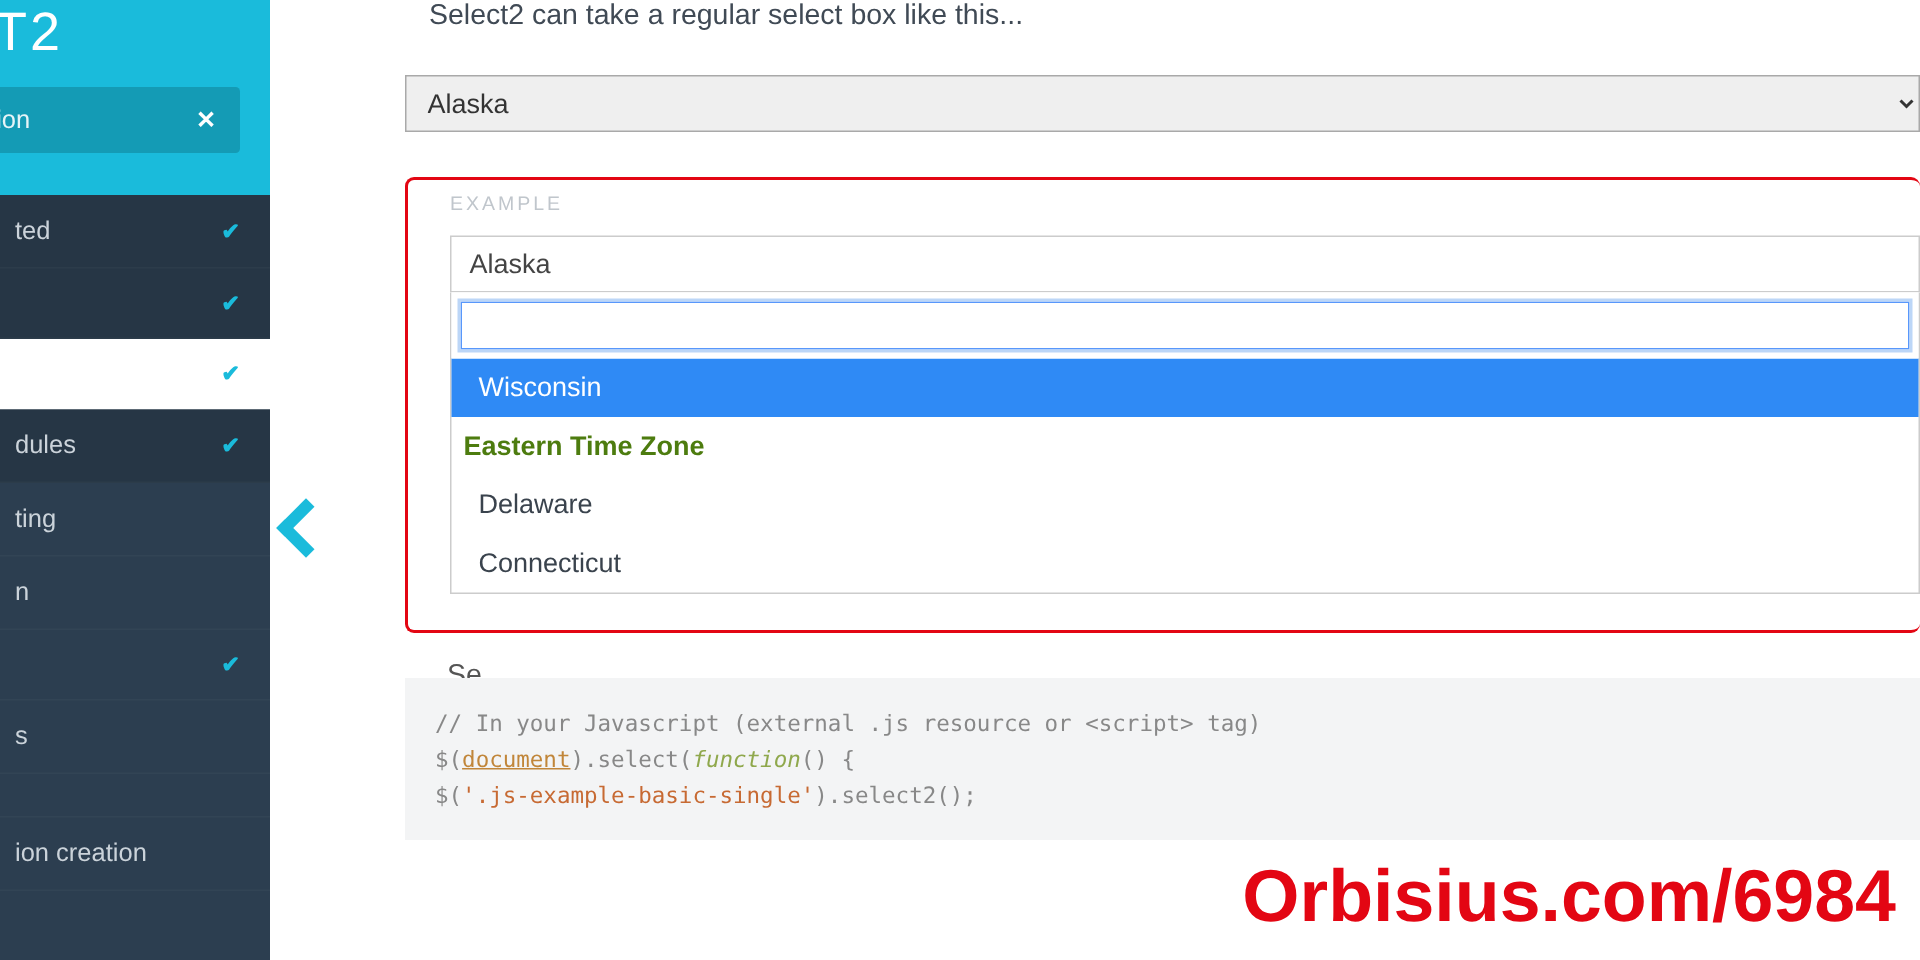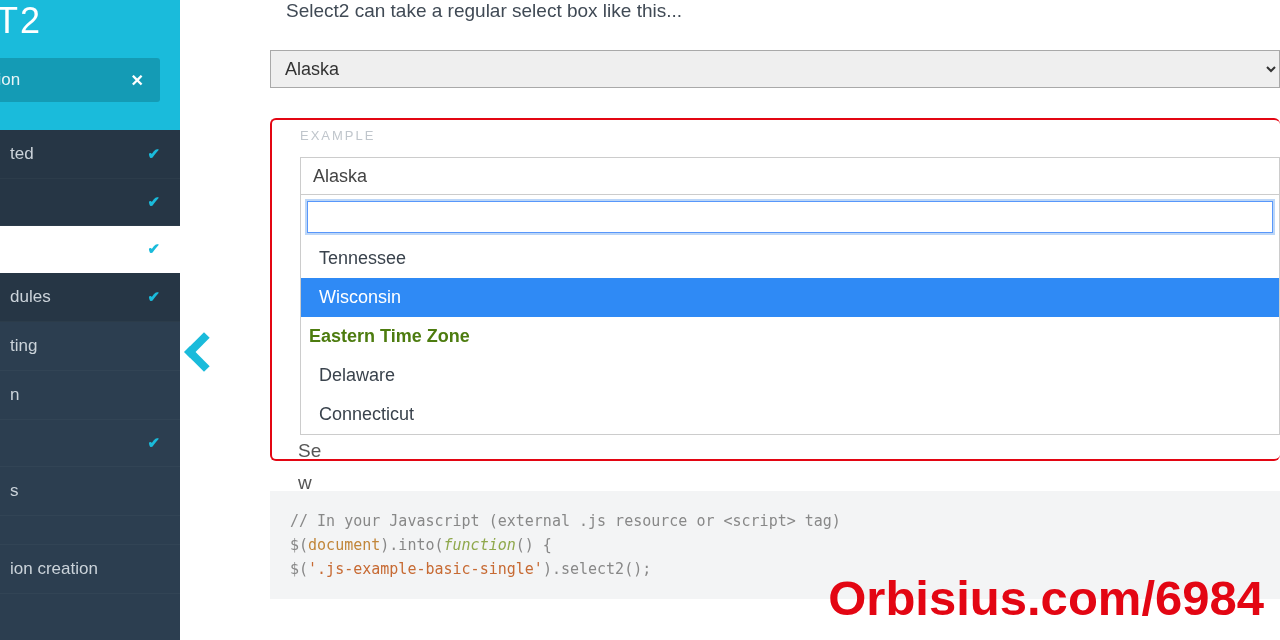--- a/index.html
+++ b/index.html
@@ -148,21 +148,21 @@
 }
 .code-block {
   background: #f3f4f5;
   margin-top: 30px;
   padding: 18px 20px;
   font-family: "Consolas", monospace;
   font-size: 15px;
   line-height: 1.6;
   color: #888;
 }
-.tok-d { color: #c1863a; }
+.tok-d { color: #c1863a; text-decoration: underline; }
 .tok-k { color: #8fa84c; font-style: italic; }
 .tok-s { color: #c76a33; }
 .chev {
   position: absolute;
   left: 190px;
   top: 338px;
   width: 34px;
   height: 34px;
 }
 .chev::before {
@@ -248,31 +248,30 @@
     <div class="ex-label">EXAMPLE</div>
 
     <div class="s2-select">
       <span>Alaska</span>
     </div>
 
     <div class="s2-drop">
       <div class="s2-search-wrap">
         <input class="s2-search" type="text" value="" style="">
       </div>
-      <div class="s2-opt">Tennessee</div>
       <div class="s2-opt hi">Wisconsin</div>
       <div class="s2-group">Eastern Time Zone</div>
       <div class="s2-opt">Delaware</div>
       <div class="s2-opt">Connecticut</div>
     </div>
   </div>
 
   <div class="code-block">
     <div><span>// In your Javascript (external .js resource or &lt;script&gt; tag)</span></div>
-    <div><span>$(</span><span class="tok-d">document</span><span>).into(</span><span class="tok-k">function</span><span>() {</span></div>
+    <div><span>$(</span><span class="tok-d">document</span><span>).select(</span><span class="tok-k">function</span><span>() {</span></div>
     <div><span>    $(</span><span class="tok-s">'.js-example-basic-single'</span><span>).select2();</span></div>
 
   </div>
 </div>
 
 <div class="muted-behind">
   <span>Se</span><br>
   <span>w</span>
 </div>
 

